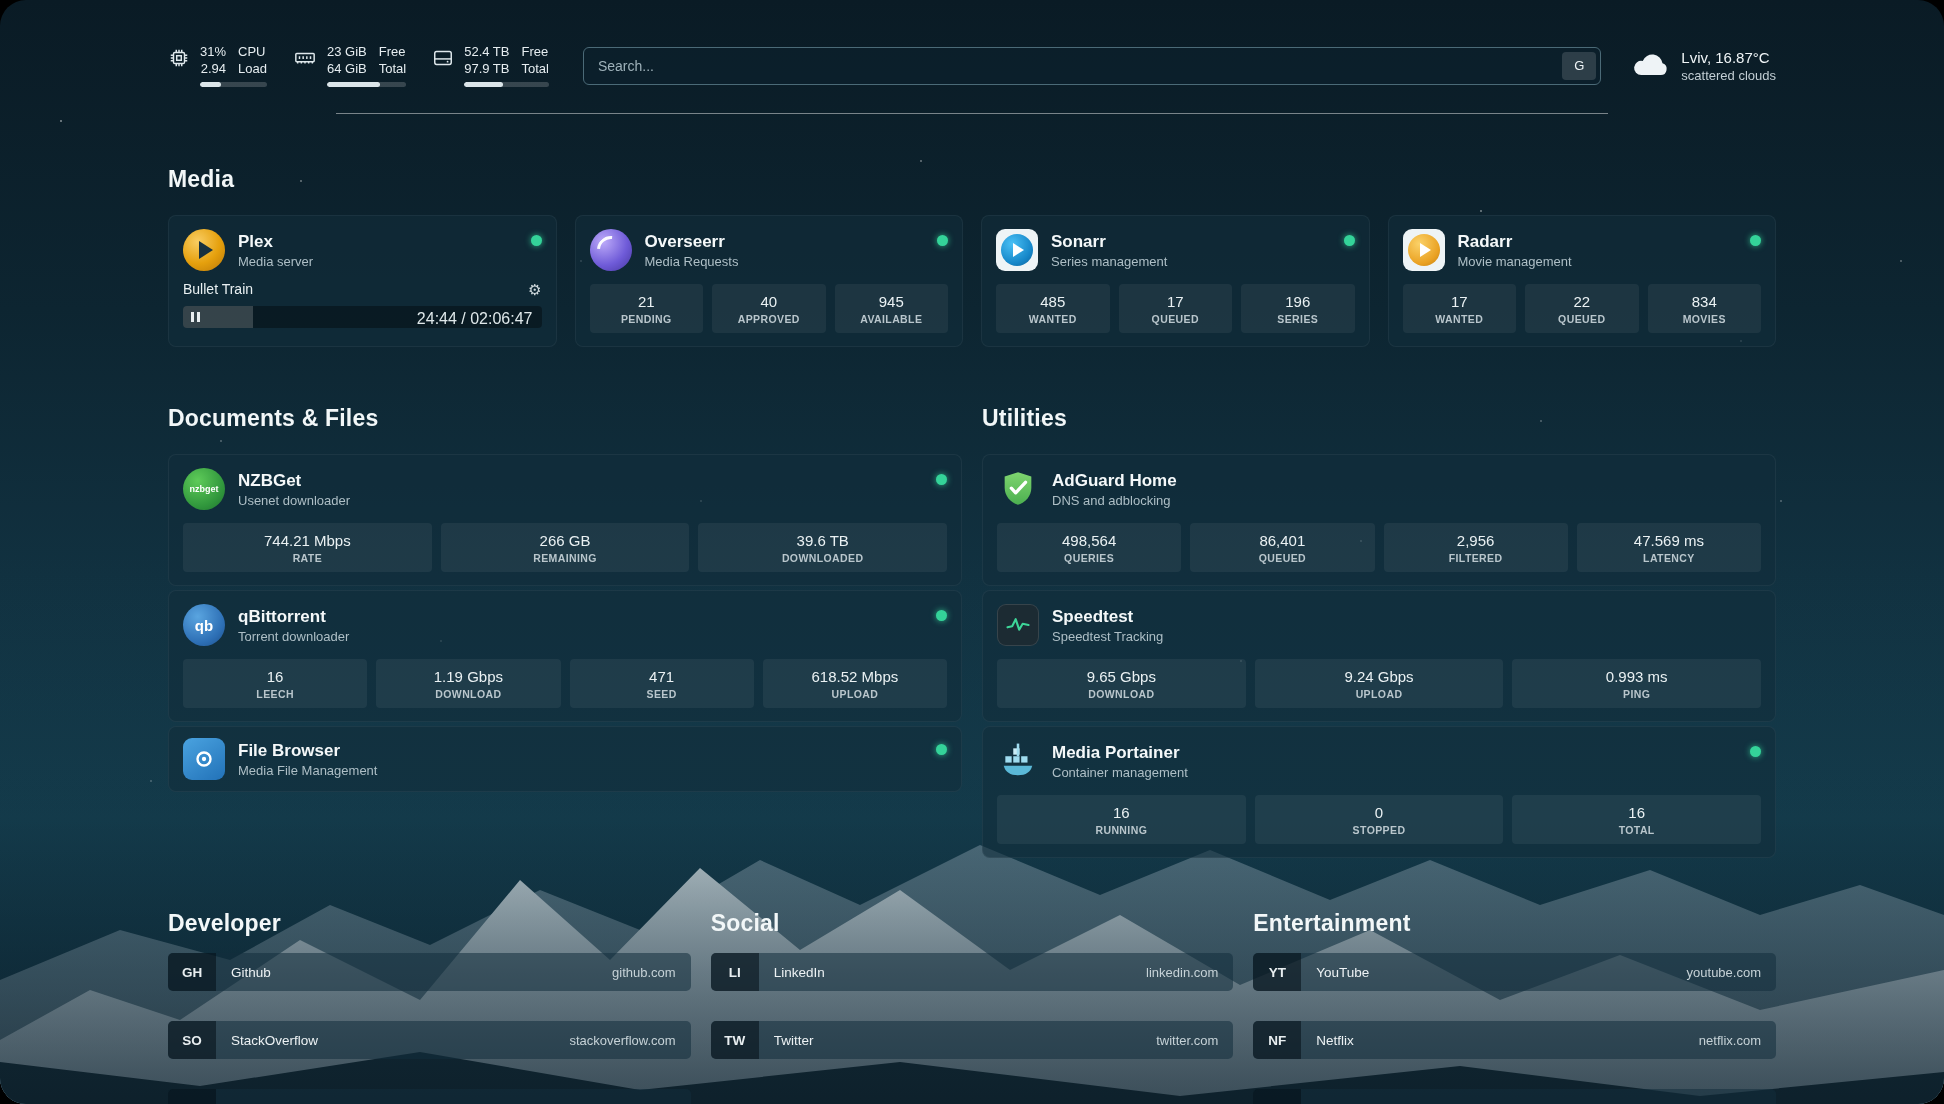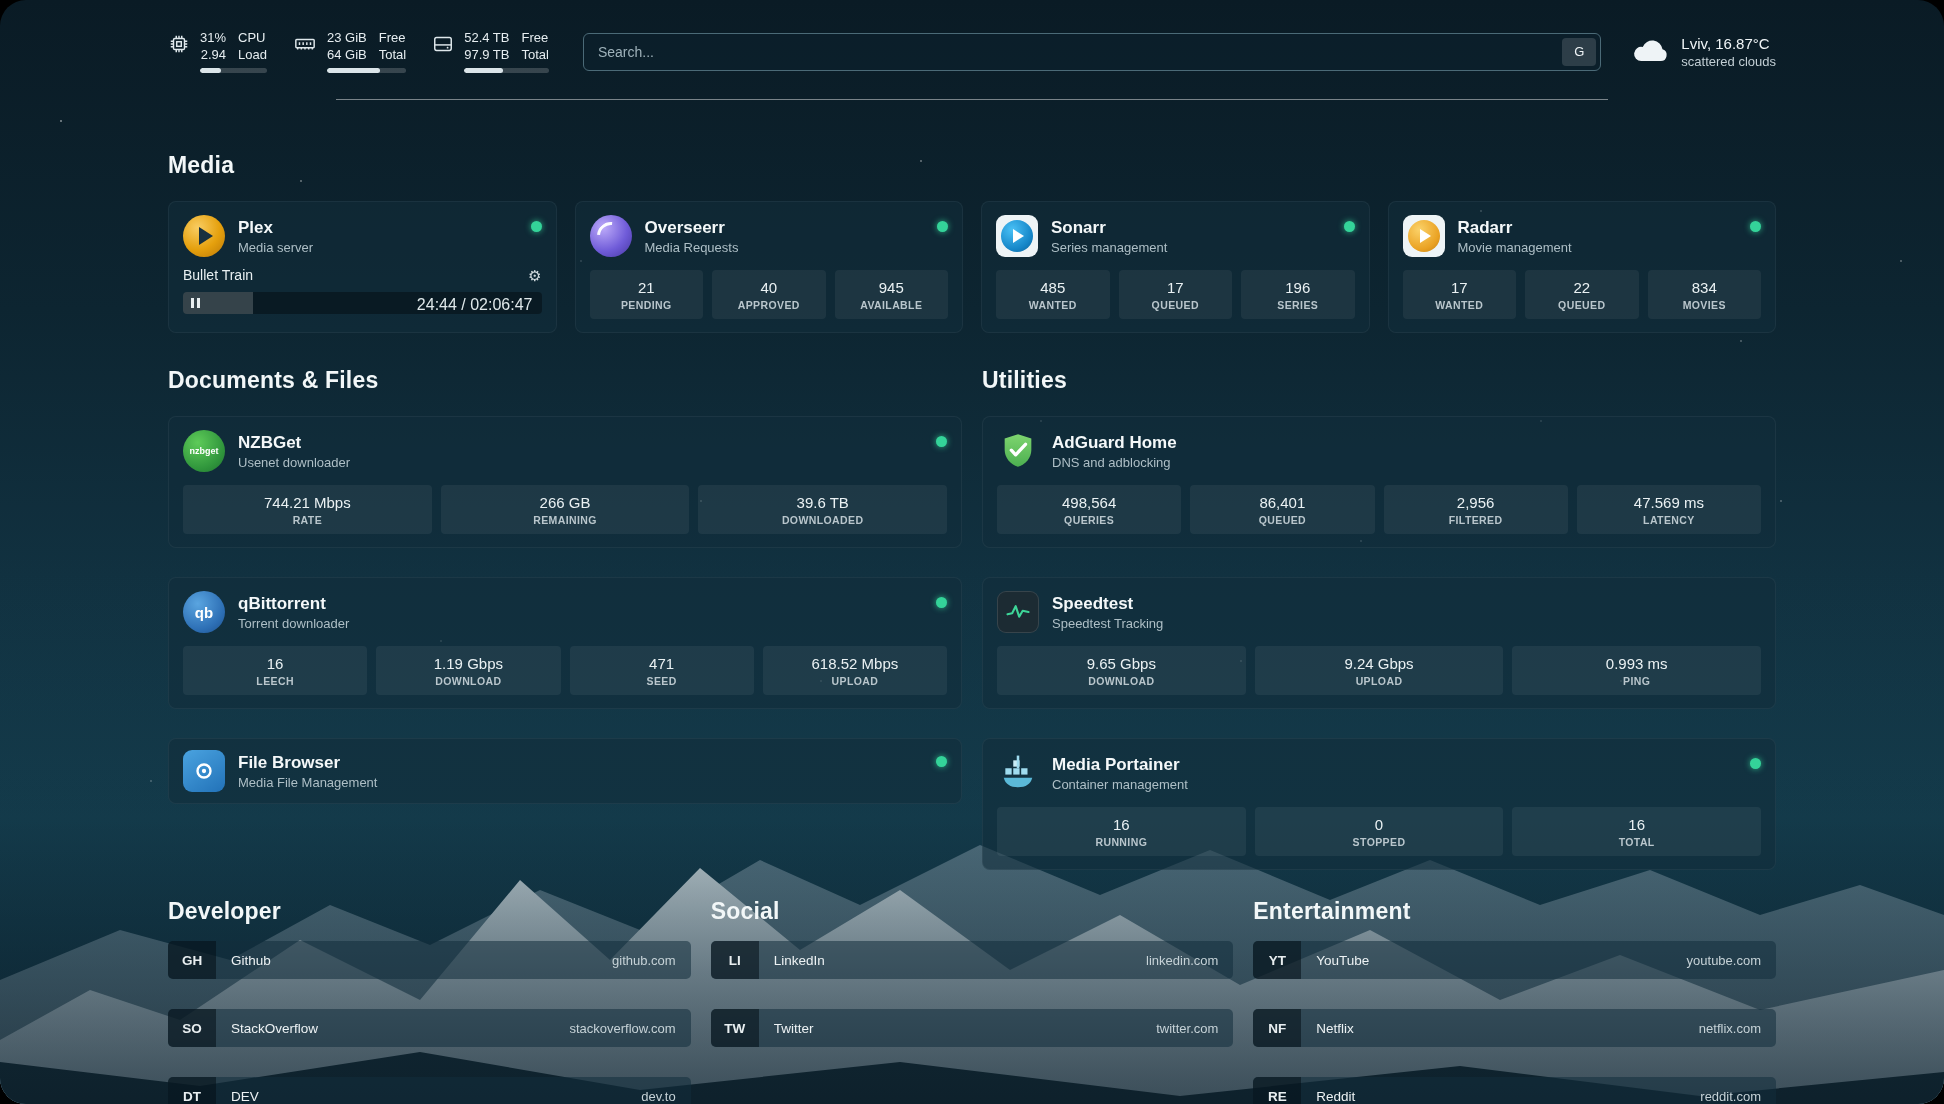--- a/index.html
+++ b/index.html
@@ -15,21 +15,21 @@
   .specks { position:absolute; top:120px; left:60px; width:2px; height:2px; border-radius:50%; background:rgba(255,255,255,.5); z-index:1;
     box-shadow: 240px 60px rgba(255,255,255,.4), 520px 140px rgba(255,255,255,.35), 860px 40px rgba(255,255,255,.4),
       1120px 180px rgba(255,255,255,.3), 1420px 90px rgba(255,255,255,.45), 1680px 220px rgba(255,255,255,.3),
       160px 320px rgba(255,255,255,.3), 640px 380px rgba(255,255,255,.35), 980px 300px rgba(255,255,255,.3),
       1300px 420px rgba(255,255,255,.35), 1720px 380px rgba(255,255,255,.3), 380px 520px rgba(255,255,255,.3),
       760px 560px rgba(255,255,255,.25), 1180px 540px rgba(255,255,255,.3), 1560px 560px rgba(255,255,255,.25),
       90px 660px rgba(255,255,255,.25), 1840px 140px rgba(255,255,255,.35), 1480px 300px rgba(255,255,255,.3); }
   .content { position:relative; z-index:2; padding:0 168px; }
 
   
-  .topbar { display:flex; align-items:center; padding-top:30px; }
+  .topbar { display:flex; align-items:center; padding-top:44px; }
   .widget { display:flex; gap:10px; margin-right:26px; }
   .w-icon { display:flex; align-items:flex-start; padding-top:3px; }
   .w-rows { display:grid; grid-template-columns:auto auto; column-gap:12px; row-gap:1px;
     font-size:13px; color:#e6edf0; line-height:16px; }
   .w-val { text-align:right; }
   .w-bar { margin-top:5px; height:5px; border-radius:3px; background:rgba(255,255,255,0.18); overflow:hidden; }
   .w-fill { height:100%; background:#dbe5e9; border-radius:3px; }
   .searchwrap { flex:1; position:relative; margin:0 30px 0 8px; height:38px;
     background:rgba(13,33,44,0.65); border:1px solid #4b6a77; border-radius:6px; }
   .searchwrap input { position:absolute; inset:0; background:transparent; border:none; outline:none;
@@ -37,21 +37,21 @@
   .searchwrap input::placeholder { color:#9fb2ba; }
   .g-btn { position:absolute; top:4px; right:4px; bottom:4px; width:34px; border-radius:4px;
     background:rgba(255,255,255,0.14); display:flex; align-items:center; justify-content:center;
     font-size:13px; color:#f0f5f7; cursor:pointer; }
   .weather { display:flex; align-items:center; gap:12px; }
   .weather-loc { font-size:15px; color:#f0f5f7; }
   .weather-cond { font-size:13px; color:#c2ced4; margin-top:2px; }
   .divider { margin:26px 168px 0; border-top:1.5px solid rgba(255,255,255,0.45); position:relative; z-index:2; }
 
   
-  .section-title { font-size:23px; font-weight:700; color:#f2f7f8; letter-spacing:.2px; }
+  .section-title { font-size:23px; font-weight:700; color:#f2f7f8; letter-spacing:.2px;margin-top:24px; }
   .media-section { margin-top:52px; }
   .media-grid { margin-top:22px; display:grid; grid-template-columns:repeat(4,1fr); gap:18px; }
 
   .card { background:rgba(17,44,58,0.58); border:1px solid rgba(255,255,255,0.05); border-radius:8px;
     padding:13px 14px; cursor:pointer; }
   .card-head { display:flex; align-items:center; gap:13px; }
   .svc-name { font-size:17px; font-weight:700; color:#f4f8f9; line-height:20px; }
   .svc-desc { font-size:13px; color:#aebfc6; margin-top:2px; }
   .dot { width:11px; height:11px; border-radius:50%; margin-left:auto; align-self:flex-start; margin-top:6px;
     background:var(--status-online,#34d399); box-shadow:0 0 6px rgba(52,211,153,.8); }
@@ -85,21 +85,21 @@
   .np-row { display:flex; align-items:center; margin-top:10px; }
   .np-title { font-size:14px; color:#e9f0f2; }
   .gear { margin-left:auto; font-size:15px; color:#cfd9dd; cursor:pointer; line-height:1; }
   .np-bar { position:relative; margin-top:9px; height:22px; border-radius:4px; background:rgba(0,0,0,0.35); overflow:hidden; cursor:pointer; }
   .np-fill { position:absolute; left:0; top:0; bottom:0; background:rgba(255,255,255,0.18); }
   .np-pause { position:absolute; left:8px; top:6px; display:flex; gap:3px; }
   .np-pause i { display:block; width:3px; height:10px; background:#e8eef0; }
   .np-time { position:absolute; right:9px; top:4px; font-size:16px; color:#dfe8ea;margin-left:32px; }
 
   .two-col { margin-top:34px; display:grid; grid-template-columns:1fr 1fr; gap:20px; }
-  .col-stack { display:flex; flex-direction:column; gap:29px; margin-top:22px; }
+  .col-stack { display:flex; flex-direction:column; gap:4px; margin-top:22px; }
   .headonly { padding:11px 14px; }
 
   .bottom { margin-top:28px; display:grid; grid-template-columns:1fr 1fr 1fr; gap:20px; }
   .bm-list { margin-top:16px; display:flex; flex-direction:column; gap:30px; }
   .bm { display:flex; align-items:stretch; height:38px; background:rgba(19,46,60,0.55); border-radius:5px;
     overflow:hidden; cursor:pointer; text-decoration:none; color:inherit; }
   .bm-abbr { width:48px; background:rgba(4,14,21,0.55); display:flex; align-items:center; justify-content:center;
     font-size:13.5px; font-weight:600; color:#e8eef0; }
   .bm-name { flex:1; display:flex; align-items:center; padding-left:15px; font-size:13.5px; color:#edf2f4; }
   .bm-url { display:flex; align-items:center; padding-right:15px; font-size:13px; color:#c6d2d7; }

